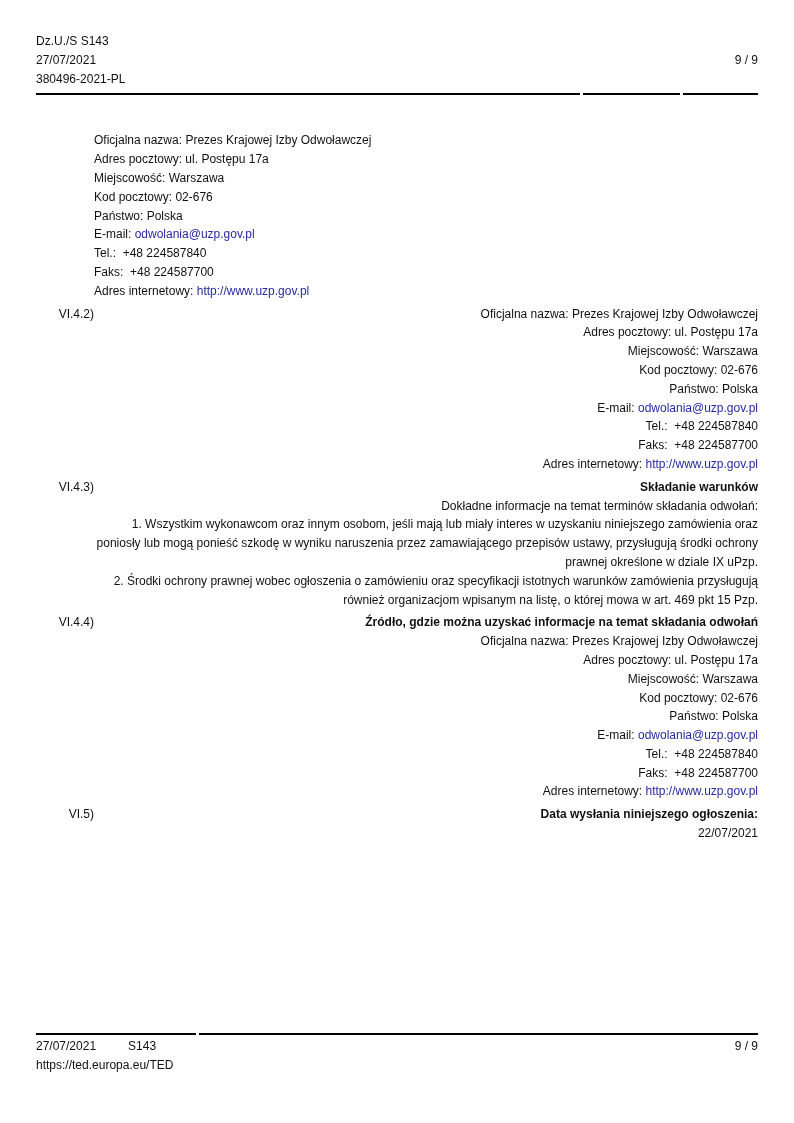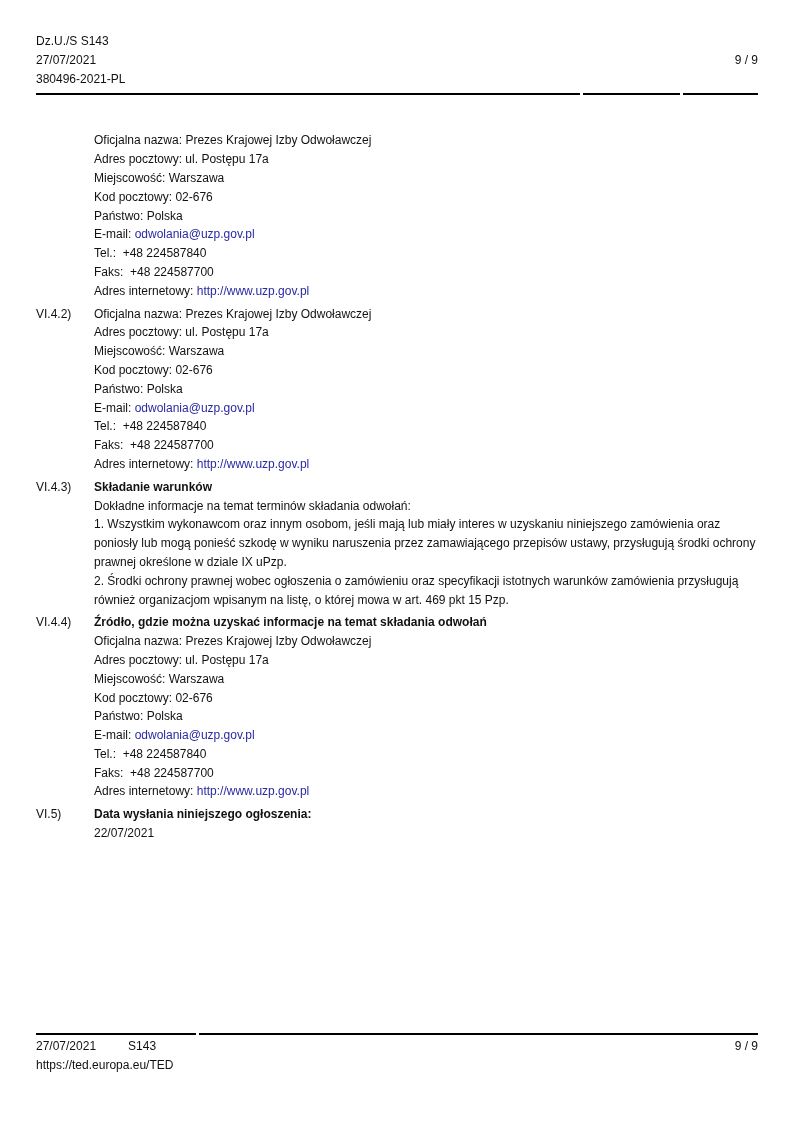--- a/index.html
+++ b/index.html
@@ -23,21 +23,21 @@
   .rule{display:flex;gap:3px;height:2px;margin-top:5px;}
   .rule .seg{background:#000;height:2px;}
   .hdr-rule .s1{width:544px;}
   .hdr-rule .s2{width:97px;}
   .hdr-rule .s3{flex:1;}
   .ftr-rule{margin-top:0;}
   .ftr-rule .s1{width:160px;}
   .ftr-rule .s2{flex:1;}
   main{margin-top:36px;}
   .section{display:flex;}
-  .section + .section{margin-top:4px;}
+  .section + .section{margin-top:4px;text-align:right;}
   .sec-label{width:58px;flex:0 0 58px;white-space:pre-wrap;}
   .sec-content{flex:1;min-width:0;max-width:664px;}
   .sec-heading{font-weight:bold;white-space:pre-wrap;}
   .line{white-space:pre-wrap;}
   footer{position:absolute;left:36px;right:36px;top:1033px;}
   .ftr-row{display:flex;align-items:baseline;margin-top:2px;}
   .ftr-series{margin-left:32px;}
   .ftr-spacer{flex:1;}
   .ftr-url{white-space:pre-wrap;}
 </style>

